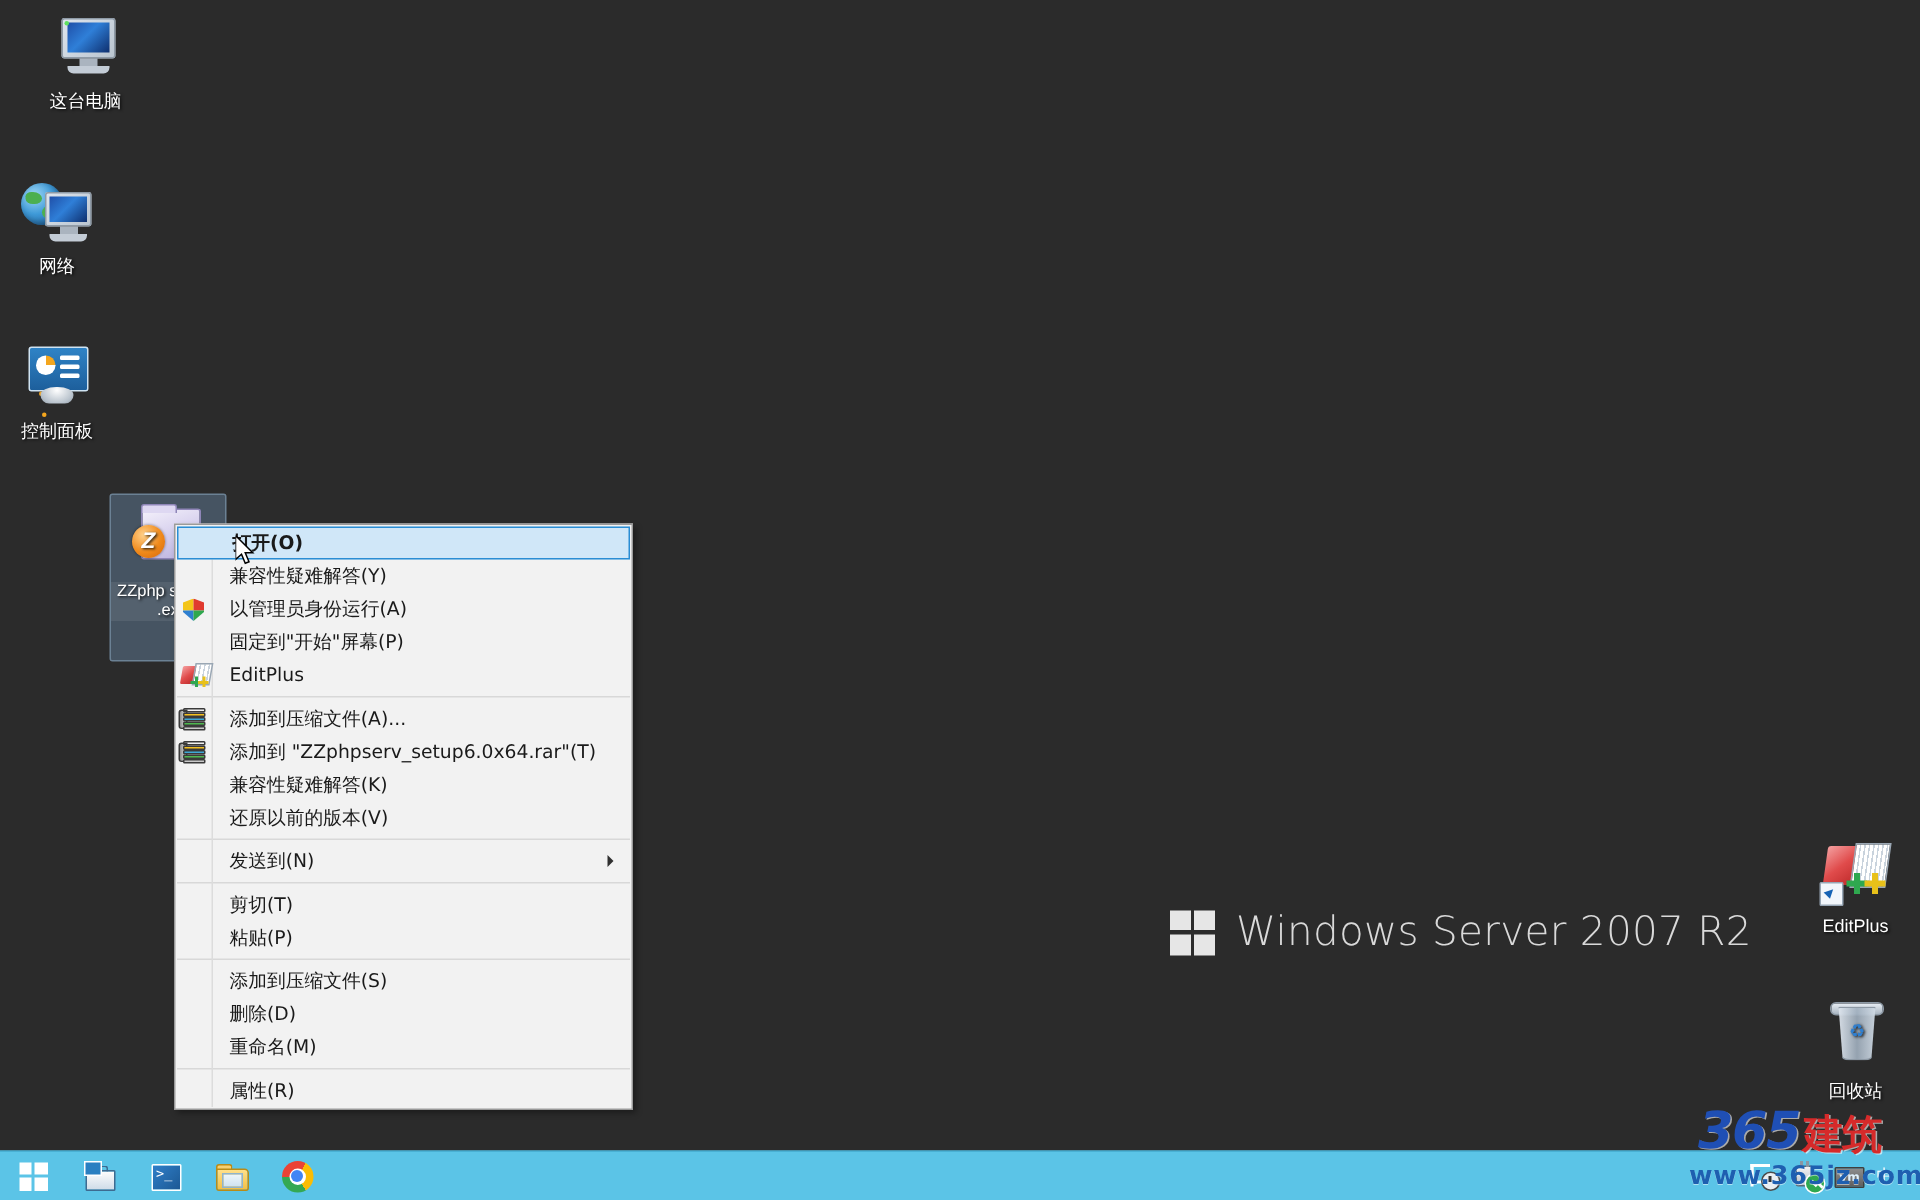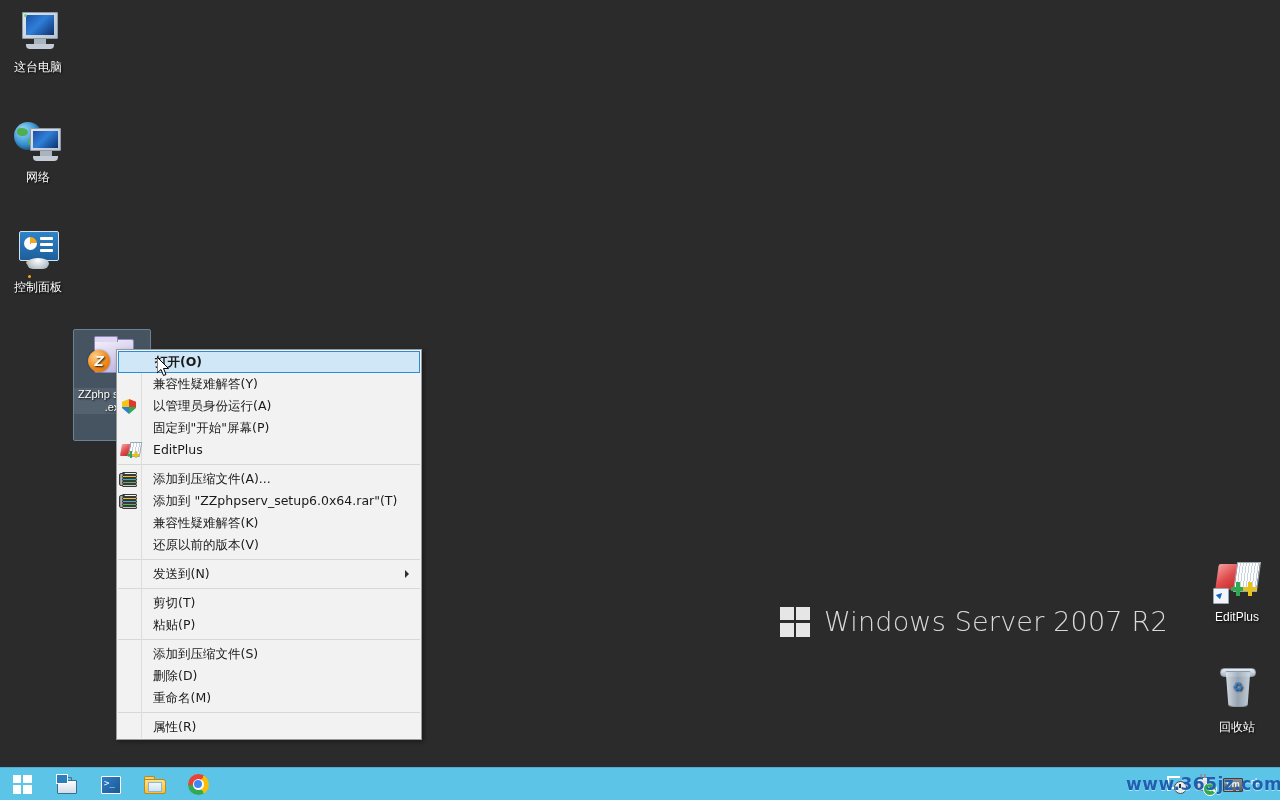--- a/index.html
+++ b/index.html
@@ -469,21 +469,21 @@
     font-family:"DejaVu Sans", "Liberation Sans", sans-serif;
     text-shadow: 0 1px 0 rgba(255,255,255,0.5);
     letter-spacing:0.5px;
   }
 </style>
 </head>
 <body>
 
 <div id="desktop">
 
-  <div class="desk-icon" style="left:0px; top:8px;">
+  <div class="desk-icon" style="left:0px; top:8px;padding-left:19px;">
     <div class="glyph">
       <div class="mon-body"></div>
         <div class="mon-screen"></div>
         <div class="mon-led"></div>
       <div class="mon-stand"></div>
         <div class="mon-base"></div>
     </div>
     <span class="label">这台电脑</span>
   </div>
 
@@ -744,16 +744,19 @@
       <div class="tray-ico">
         <span class="tr-vm">vm</span>
       </div>
       <div class="tray-ico">
         <span class="tr-ime">中</span>
       </div>
     </div>
   </div>
 
   <div id="watermark">
+    <div id="wm-logo">
+      <span>365</span><span class="cn">建筑</span>
+    </div>
     <div id="wm-url">www.365jz.com</div>
   </div>
 
 </div>
 
 </body></html>

